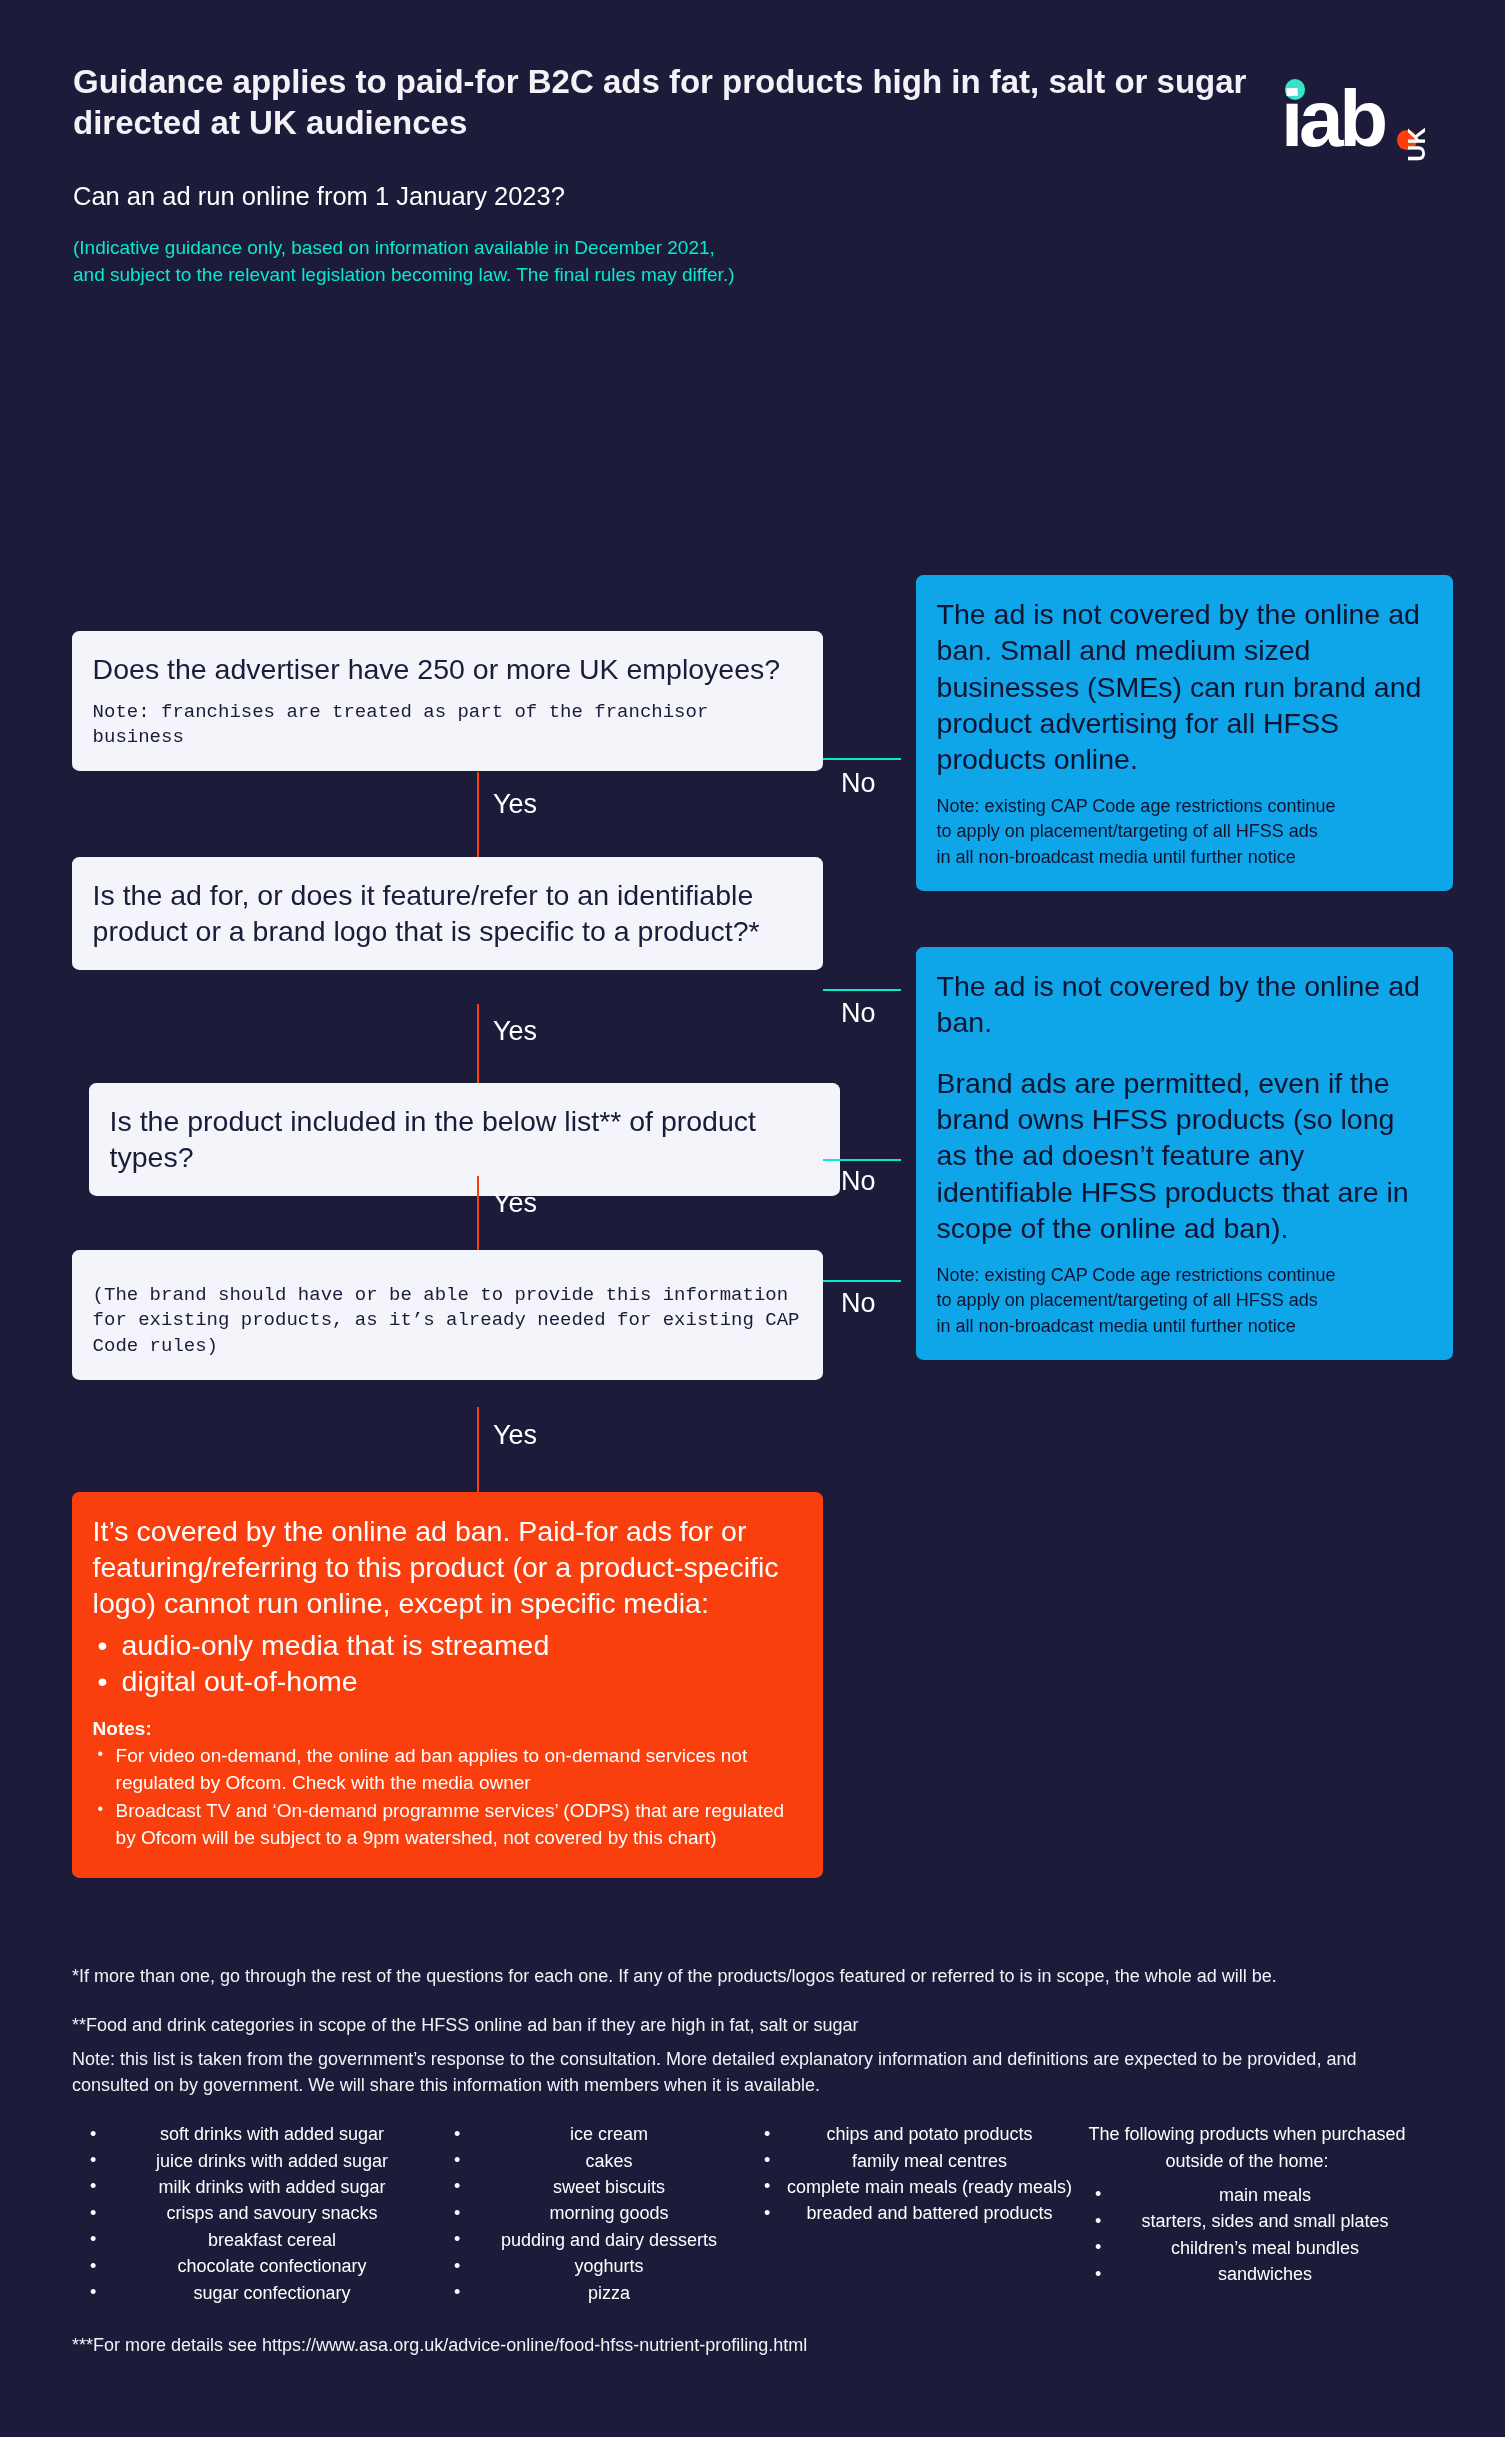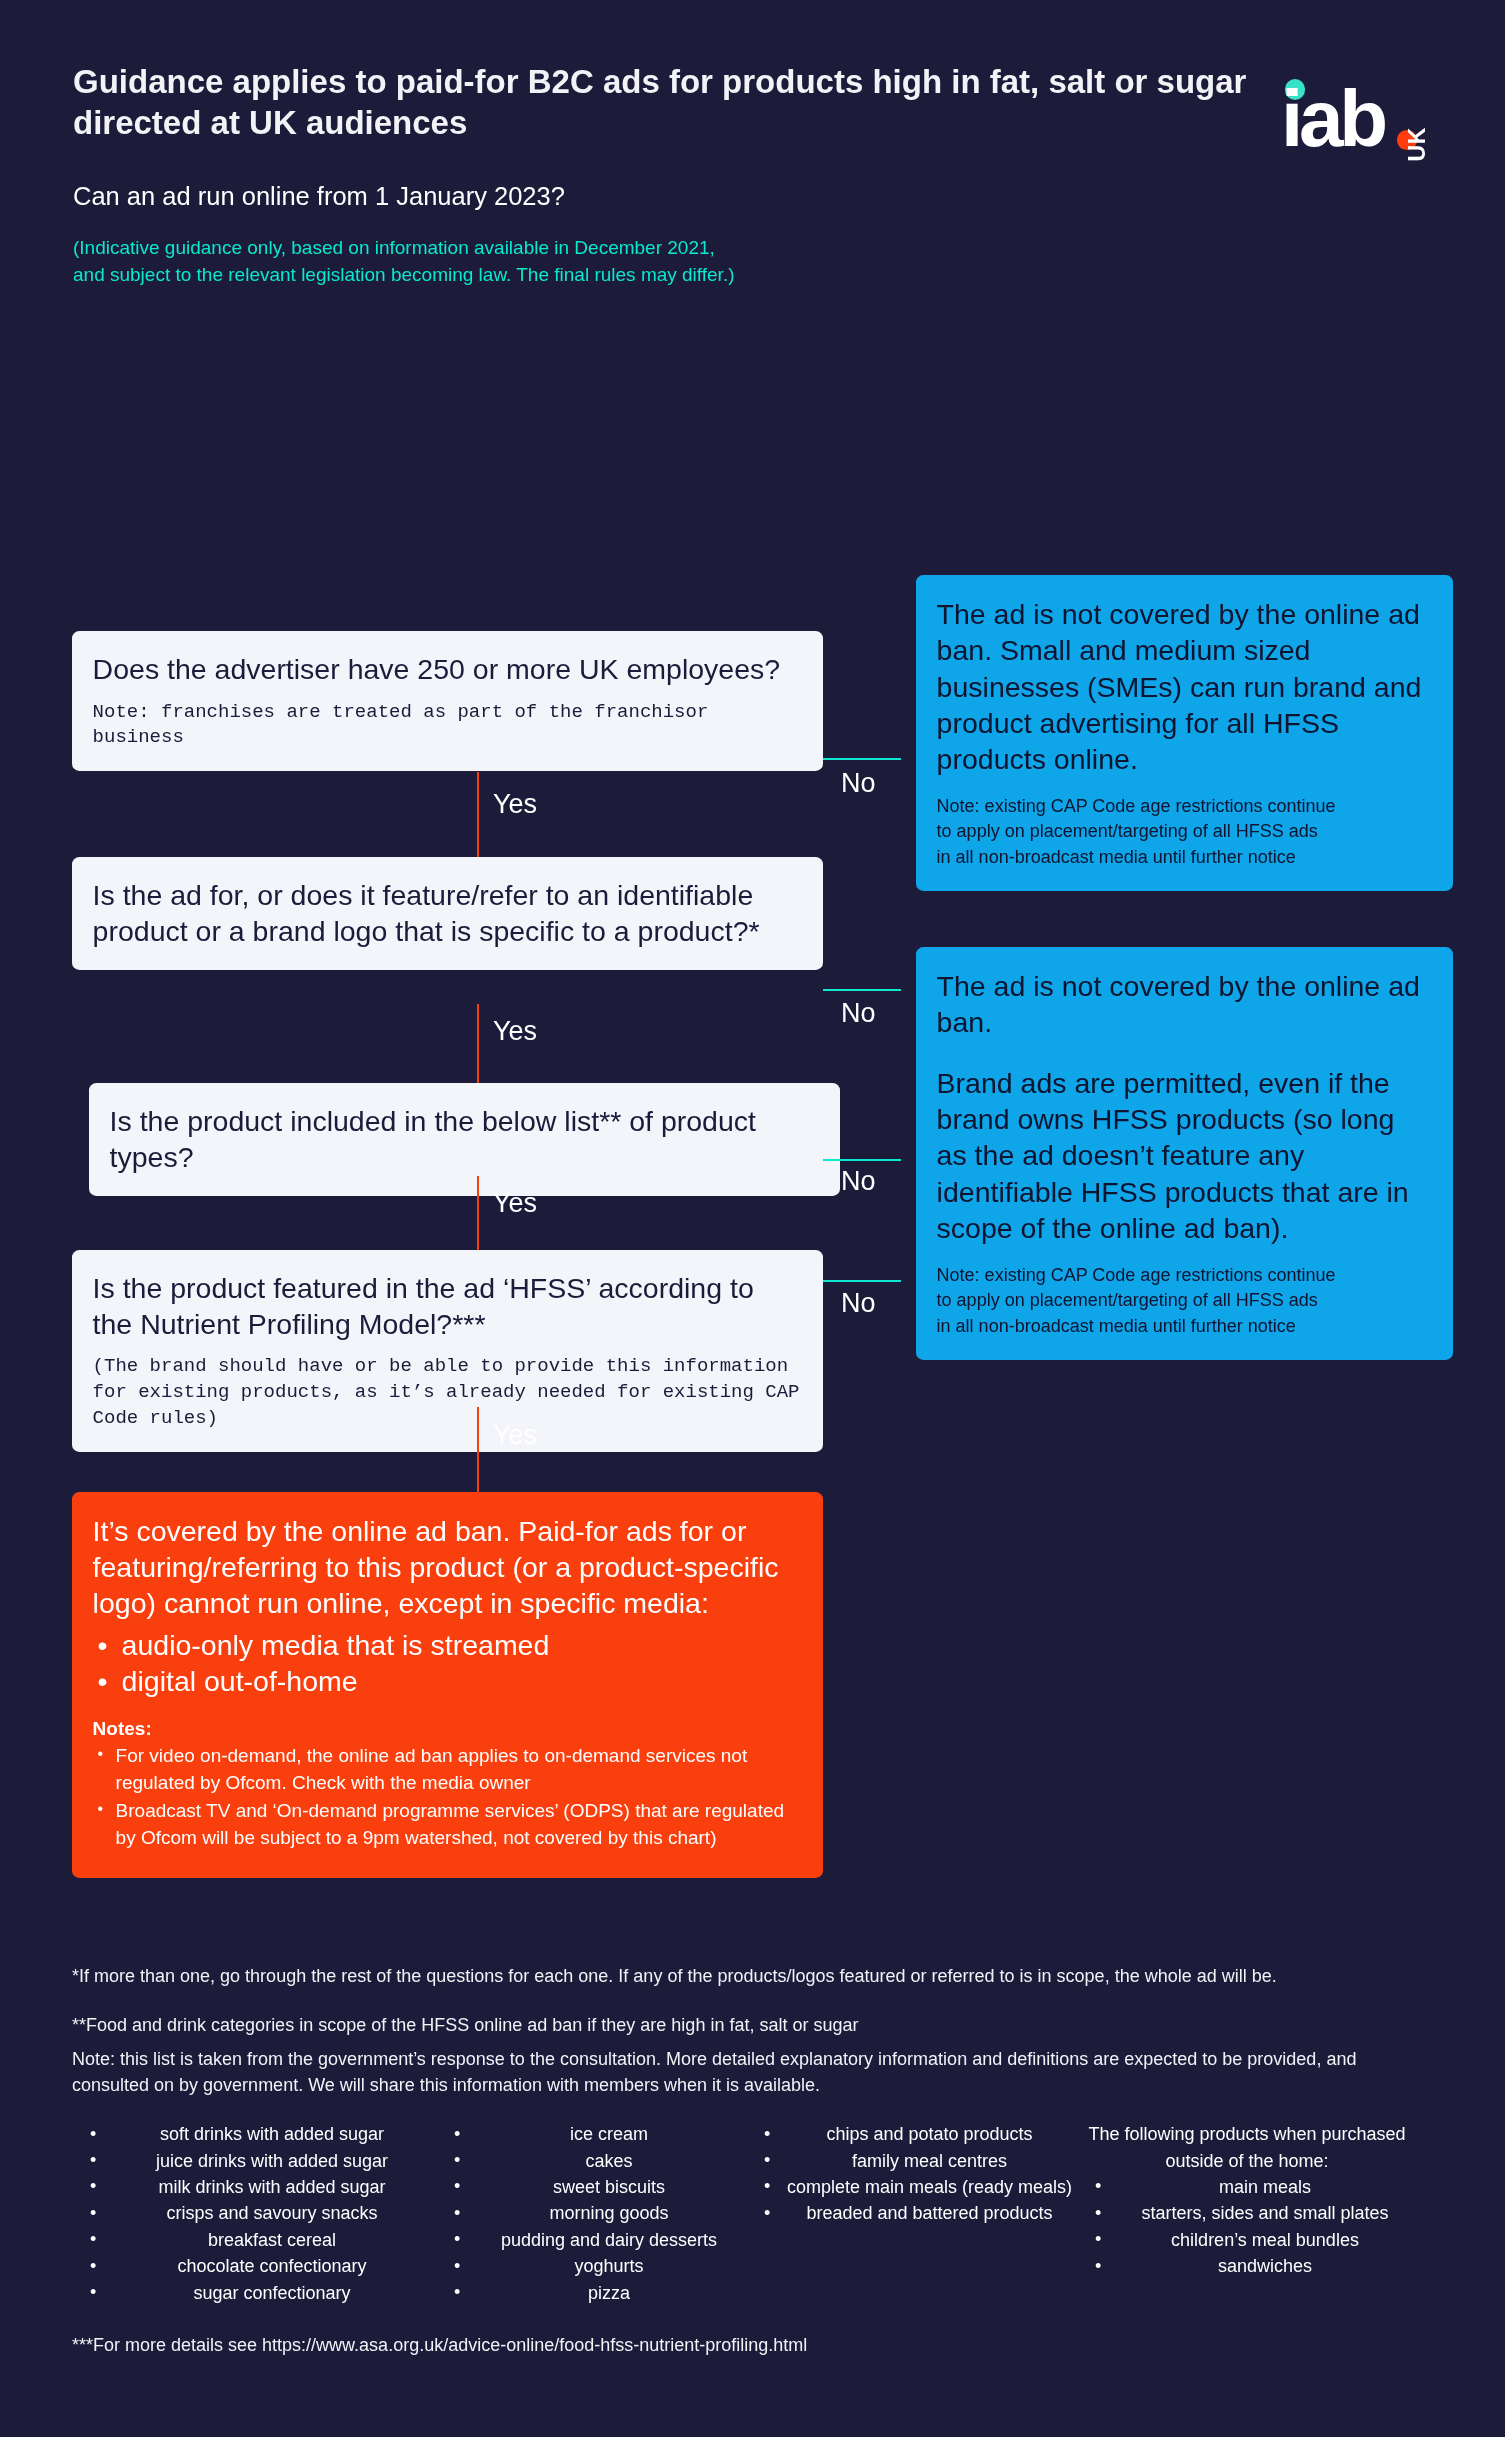--- a/index.html
+++ b/index.html
@@ -285,21 +285,21 @@
     padding-left: 36px;
     margin-bottom: 0px;
   }
   .list-col ul li:before {
     content: "\2022";
     position: absolute;
     left: 18px;
     top: -0.6px;
   }
   .list-col .col-head {
-    margin-bottom: 0px;
+    margin-bottom: 8px;
   }
 
   .final-note {
     font-size: 18px;
     line-height: 1.44;
     color: #f2f2f7;
     margin-top: 27px;
   }
 </style>
 </head>
@@ -366,21 +366,20 @@
       <div class="q-main">Is the product included in the below list** of product types?</div>
     </div>
 
     <div class="conn-v" style="top:630px; height:94px;"></div>
     <div class="lbl-yes" style="top:642px;">Yes</div>
 
     <div class="conn-h" style="top:613px;"></div>
     <div class="lbl-no" style="top:620px;">No</div>
 
     <div class="box q" style="top:704px;">
-      <div class="q-main">Is the product featured in the ad ‘HFSS’ according to the Nutrient Profiling Model?***</div>
       <div class="q-note">(The brand should have or be able to provide this information for existing products, as it’s already needed for existing CAP Code rules)</div>
     </div>
 
     <div class="conn-h" style="top:734px;"></div>
     <div class="lbl-no" style="top:742px;">No</div>
 
     <div class="conn-v" style="top:861px; height:100px;"></div>
     <div class="lbl-yes" style="top:874px;">Yes</div>
 
     <div class="box orange" style="top:946px;">

